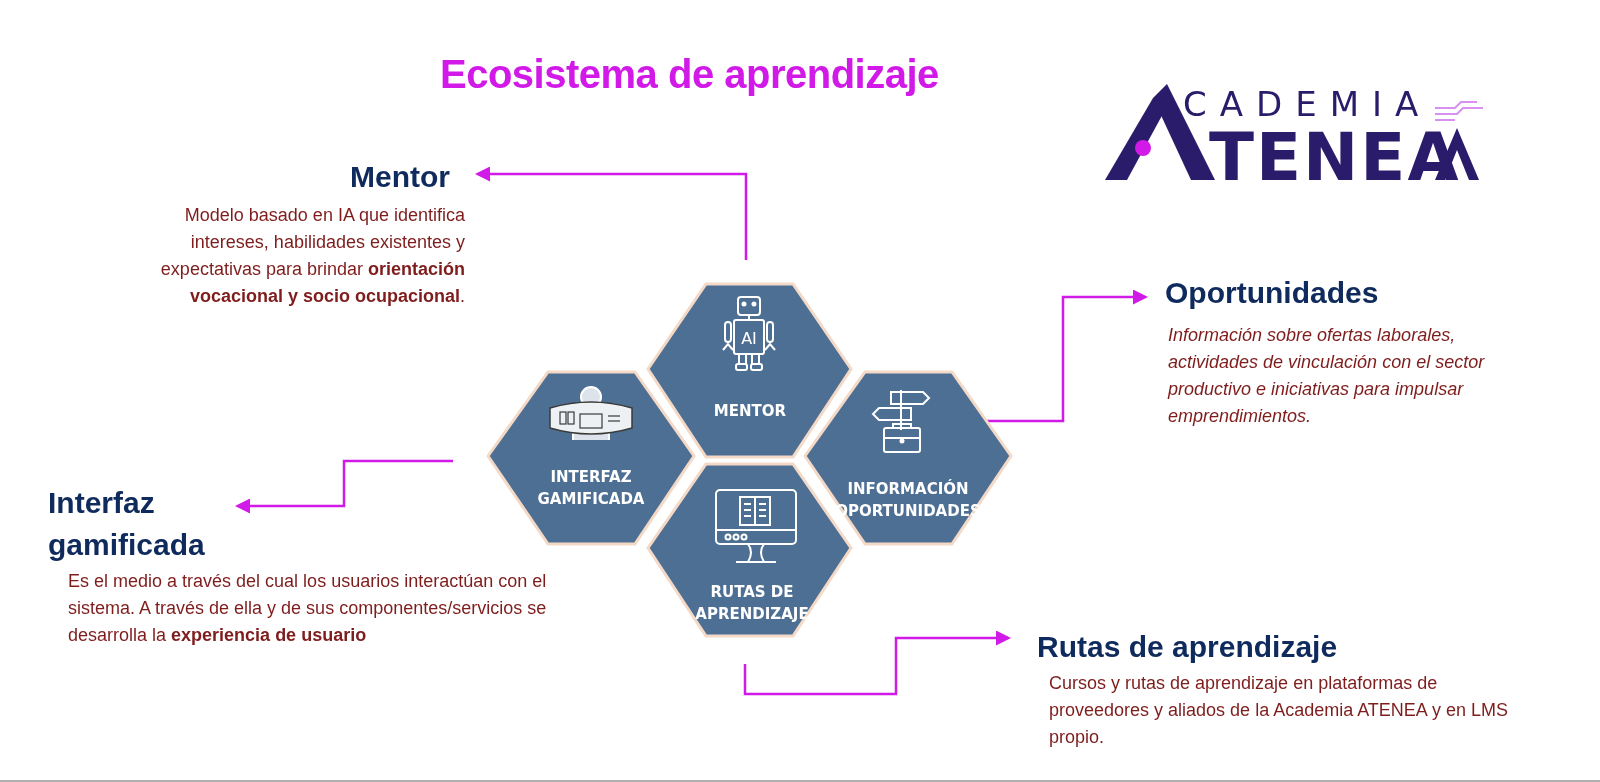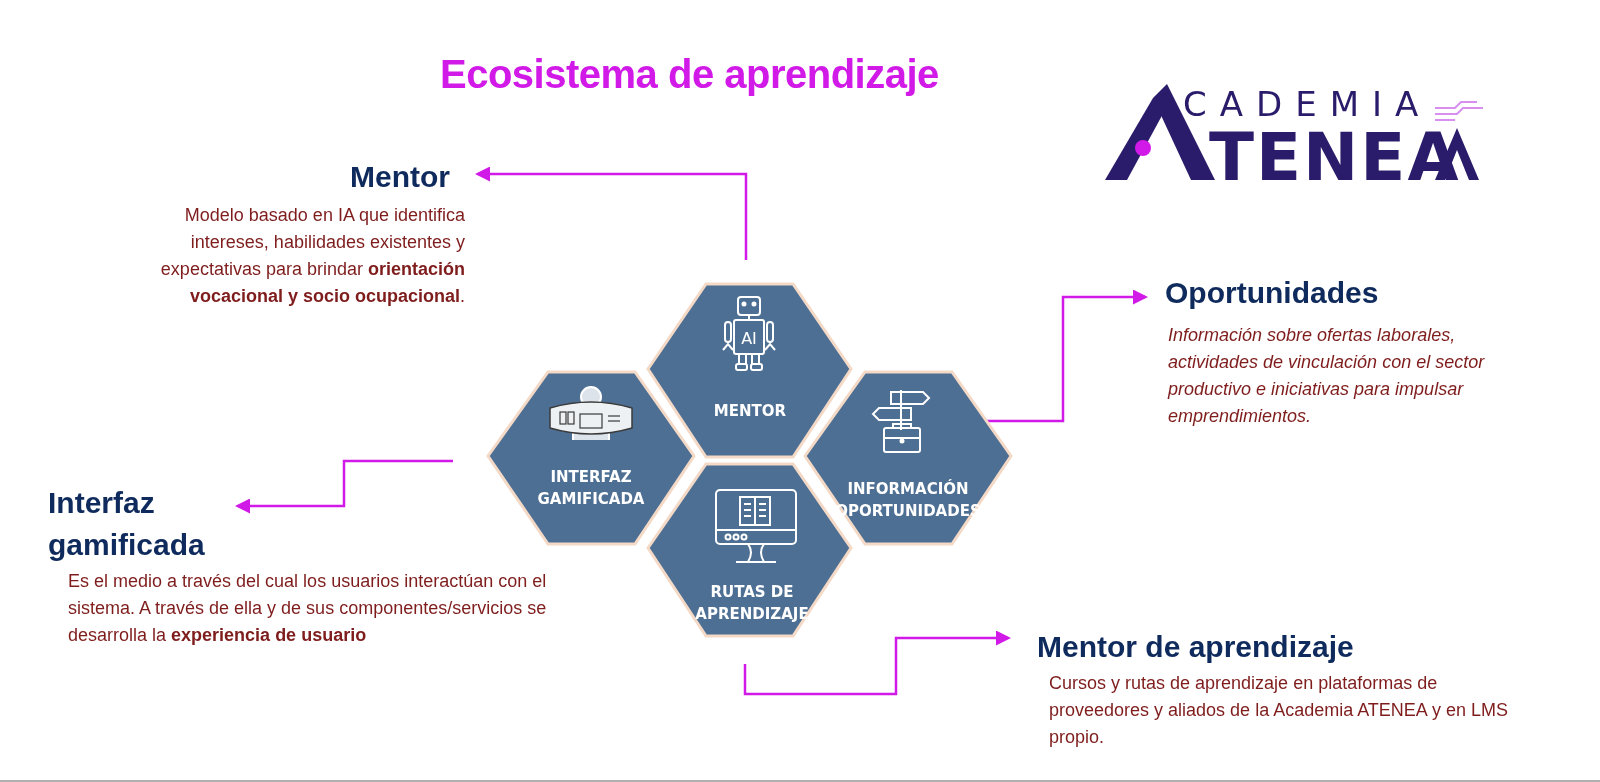--- a/index.html
+++ b/index.html
@@ -136,16 +136,16 @@
   <div>Interfaz</div>
   <div>gamificada</div>
 </div>
 <div class="desc" style="left:68px; top:568px; width:490px;">
   <span>Es el medio a través del cual los usuarios interactúan con el sistema. A través de ella y de sus componentes/servicios se desarrolla la </span><b>experiencia de usuario</b>
 </div>
 
 <div class="heading" style="left:1165px; top:272px;">Oportunidades</div>
 <div class="desc" style="left:1168px; top:322px; width:380px;font-style:italic;">Información sobre ofertas laborales, actividades de vinculación con el sector productivo e iniciativas para impulsar emprendimientos.</div>
 
-<div class="heading" style="left:1037px; top:626px;">Mentor de aprendizaje</div>
+<div class="heading" style="left:1037px; top:626px;">Rutas de aprendizaje</div>
 <div class="desc" style="left:1049px; top:670px; width:460px;">Cursos y rutas de aprendizaje en plataformas de proveedores y aliados de la Academia ATENEA y en LMS propio.</div>
 
 <div class="bottom-line"></div>
 
 </body></html>

